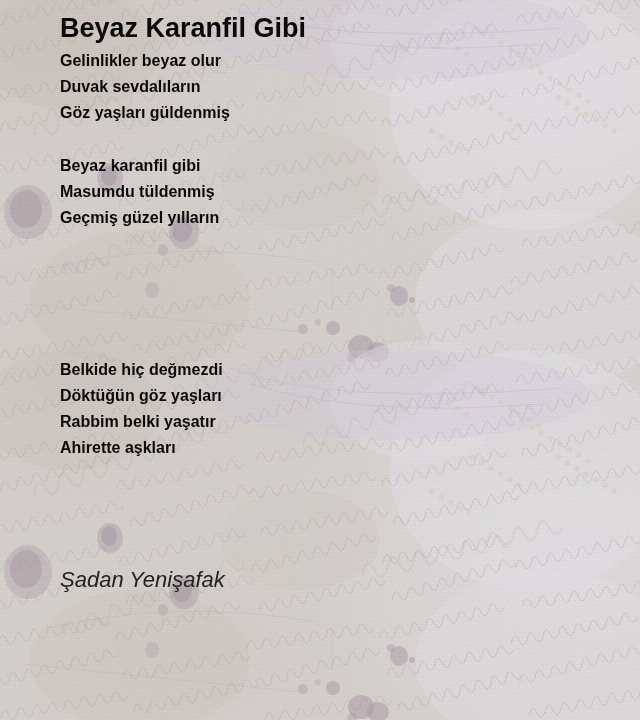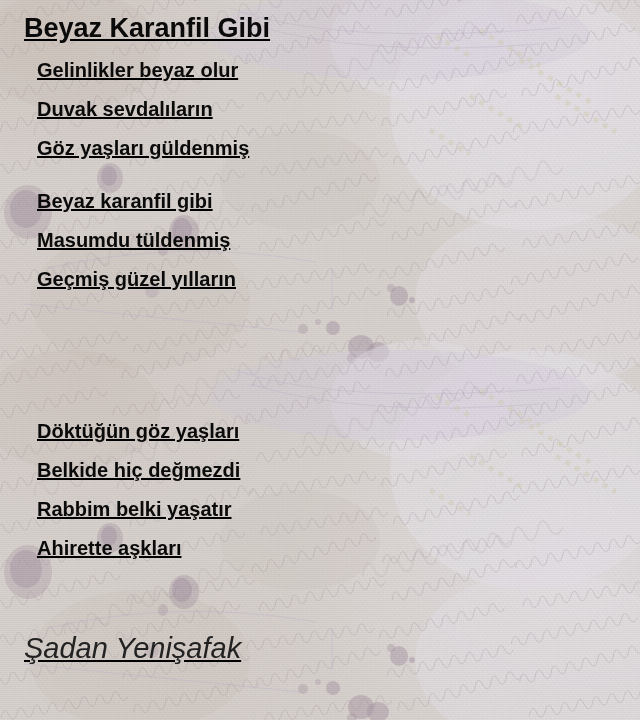--- a/index.html
+++ b/index.html
@@ -25,34 +25,34 @@
       repeating-linear-gradient(90deg, rgba(255,255,255,0.025) 0 1px, rgba(110,98,106,0.025) 1px 2px),
       repeating-linear-gradient(55deg, rgba(140,128,122,0) 0 3px, rgba(140,128,122,0.03) 3px 4px);
   }
   .script { fill: none; stroke: var(--script-ink, #a89aa4); stroke-width: 0.9; stroke-linecap: round; }
   .blotch { fill: var(--blotch, #a593a1); }
   .stain-warm { fill: #c9beb6; }
   .stain-cool { fill: #e6e2e9; }
   .stain-lav  { fill: #cfc8dd; }
   .sketch path { fill: none; stroke: #beb4cc; stroke-width: 1; }
   .stamps path { fill: none; stroke: #d2cdb2; stroke-width: 5; }
-  .content { position: absolute; inset: 0; padding: 13px 20px 0 24px; box-sizing: border-box; text-decoration: underline; }
+  .content { position: absolute; inset: 0; padding: 13px 20px 0 60px; box-sizing: border-box; }
   .title {
     margin: 0; font-size: 27px; line-height: 31px; font-weight: bold;
     color: var(--text, #0a0a0a);
   }
   .stanza { margin: 27px 0 0 0; }
   .stanza.first { margin-top: 4px; }
   .stanza.big-gap { margin-top: 126px; }
   .stanza p {
-    margin: 13px; font-size: 20px; line-height: 26px; font-weight: bold;
+    margin: 0; font-size: 16px; line-height: 26px; font-weight: bold;
     color: var(--text, #0a0a0a);
   }
   .author {
-    margin-top: 73px; font-size: 29px; line-height: 28px; font-style: italic;
+    margin-top: 105px; font-size: 22px; line-height: 28px; font-style: italic;
     color: var(--author-text, #222222);
   }
 </style>
 </head>
 <body>
 
 <div class="page">
 
   <svg class="bg" width="640" height="720" viewBox="0 0 640 720" xmlns="http://www.w3.org/2000/svg" aria-hidden="true">
     <defs>
@@ -182,21 +182,21 @@
       <p>Göz yaşları güldenmiş</p>
     </div>
 
     <div class="stanza">
       <p>Beyaz karanfil gibi</p>
       <p>Masumdu tüldenmiş</p>
       <p>Geçmiş güzel yılların</p>
     </div>
 
     <div class="stanza big-gap">
+      <p>Belkide hiç değmezdi</p>
       <p>Döktüğün göz yaşları</p>
-      <p>Belkide hiç değmezdi</p>
       <p>Rabbim belki yaşatır</p>
       <p>Ahirette aşkları</p>
     </div>
 
     <div class="author">Şadan Yenişafak</div>
   </div>
 </div>
 
 </body></html>

